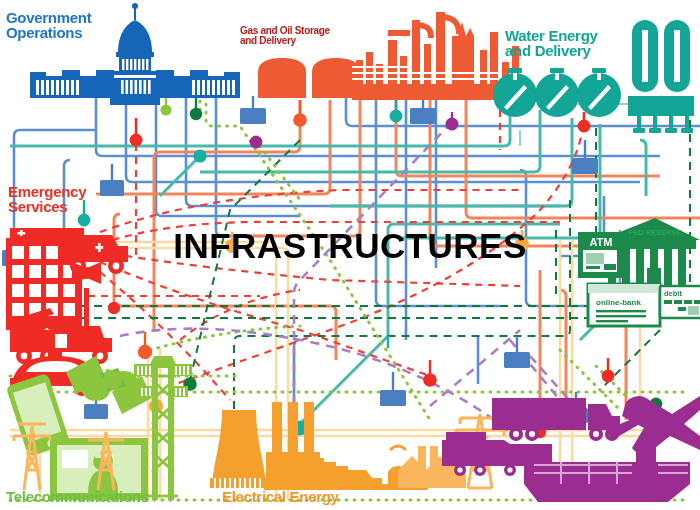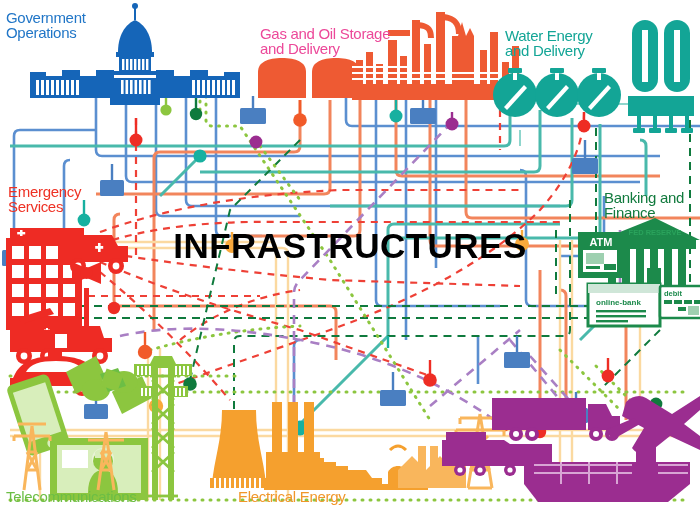--- a/index.html
+++ b/index.html
@@ -2,29 +2,29 @@
 <html><head>
 <meta charset="utf-8">
 <title>Critical Infrastructures Infographic</title>
 <style>
   html,body{margin:0;padding:0;background:#fff;}
   body{width:700px;height:510px;overflow:hidden;
        font-family:"Liberation Sans","DejaVu Sans",sans-serif;}
   #stage{position:relative;width:700px;height:510px;background:#ffffff;overflow:hidden;}
   #net{position:absolute;left:0;top:0;width:700px;height:510px;}
   #icons{position:absolute;left:0;top:0;width:700px;height:510px;}
-  .lbl{position:absolute;font-weight:normal;line-height:1.02;letter-spacing:-0.3px;
+  .lbl{position:absolute;font-weight:bold;line-height:1.02;letter-spacing:-0.3px;
        white-space:pre;z-index:40;}
   .lbl-gov{left:6px;top:10px;font-size:15px;color:#2176c7;}
-  .lbl-gas{left:260px;top:26px;font-size:15px;color:#ec4899;}
+  .lbl-gas{left:240px;top:26px;font-size:10px;color:#b91c1c;}
   .lbl-wat{left:505px;top:28px;font-size:15px;color:#13a596;}
   .lbl-eme{left:8px;top:184px;font-size:15px;color:#ee3124;}
   .lbl-ban{left:604px;top:190px;font-size:15px;color:#117a3d;}
   .lbl-tel{left:6px;top:489px;font-size:15px;color:#6cbe45;text-align:right;}
-  .lbl-ele{left:222px;top:489px;font-size:15px;color:#f0972a;margin-left:16px;}
+  .lbl-ele{left:222px;top:489px;font-size:15px;color:#f0972a;}
   .lbl-tra{left:522px;top:489px;font-size:15px;color:#9b2d90;}
   #title{position:absolute;left:50%;top:216px;transform:translateX(-50%);
          z-index:60;text-align:center;pointer-events:none;}
   #title .t1{display:block;font-size:63px;font-weight:bold;color:#000;
              letter-spacing:1px;line-height:0.86;}
   #title .t2{display:block;font-size:35px;font-weight:bold;color:#000;
              letter-spacing:0.5px;line-height:1.0;margin-top:12px;}
 </style>
 </head>
 <body>
@@ -649,22 +649,20 @@
   </svg>
 
   <div class="lbl lbl-gov">Government
 Operations</div>
   <div class="lbl lbl-gas">Gas and Oil Storage
 and Delivery</div>
   <div class="lbl lbl-wat">Water Energy
 and Delivery</div>
   <div class="lbl lbl-eme">Emergency
 Services</div>
-  <div class="lbl lbl-ban">Banking and
-Finance</div>
   <div class="lbl lbl-tel">Telecommunications</div>
   <div class="lbl lbl-ele">Electrical Energy</div>
 
   <div id="title">
     <span class="t2">INFRASTRUCTURES</span>
   </div>
 
 </div>
 
 </body></html>

